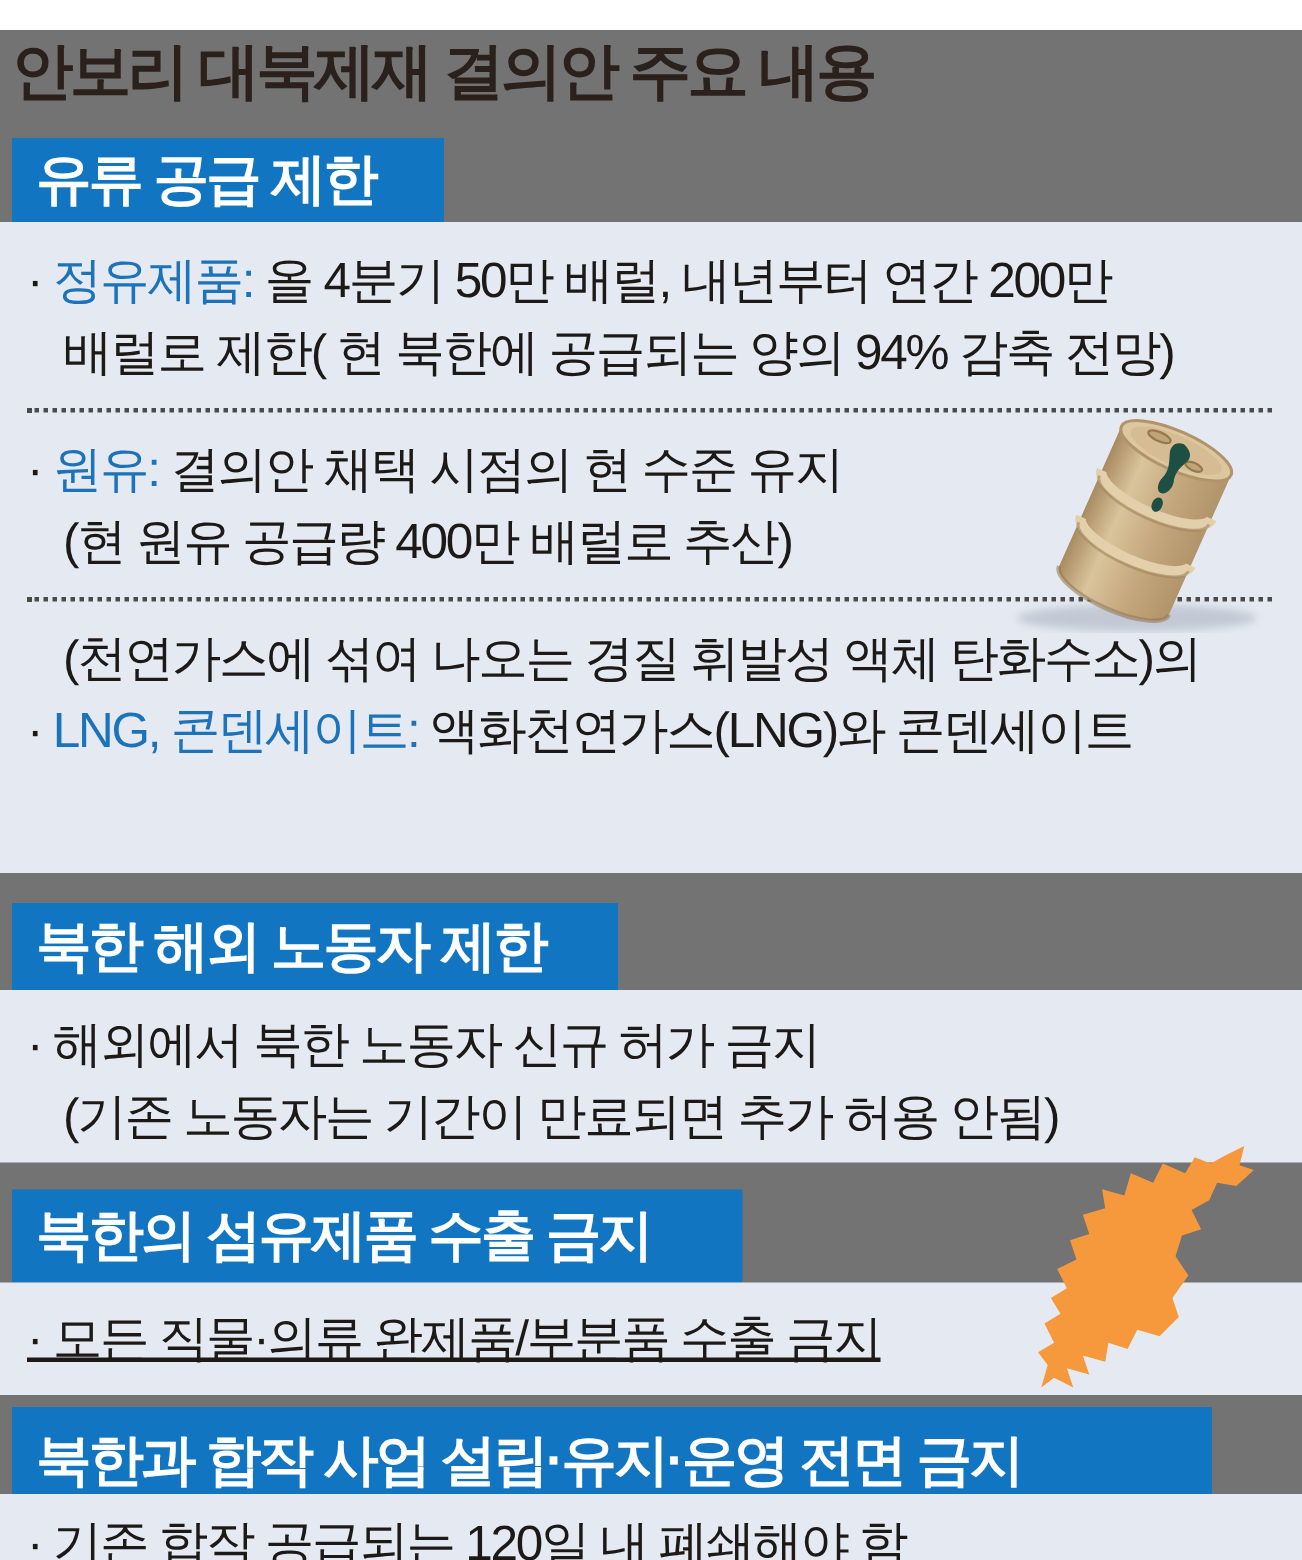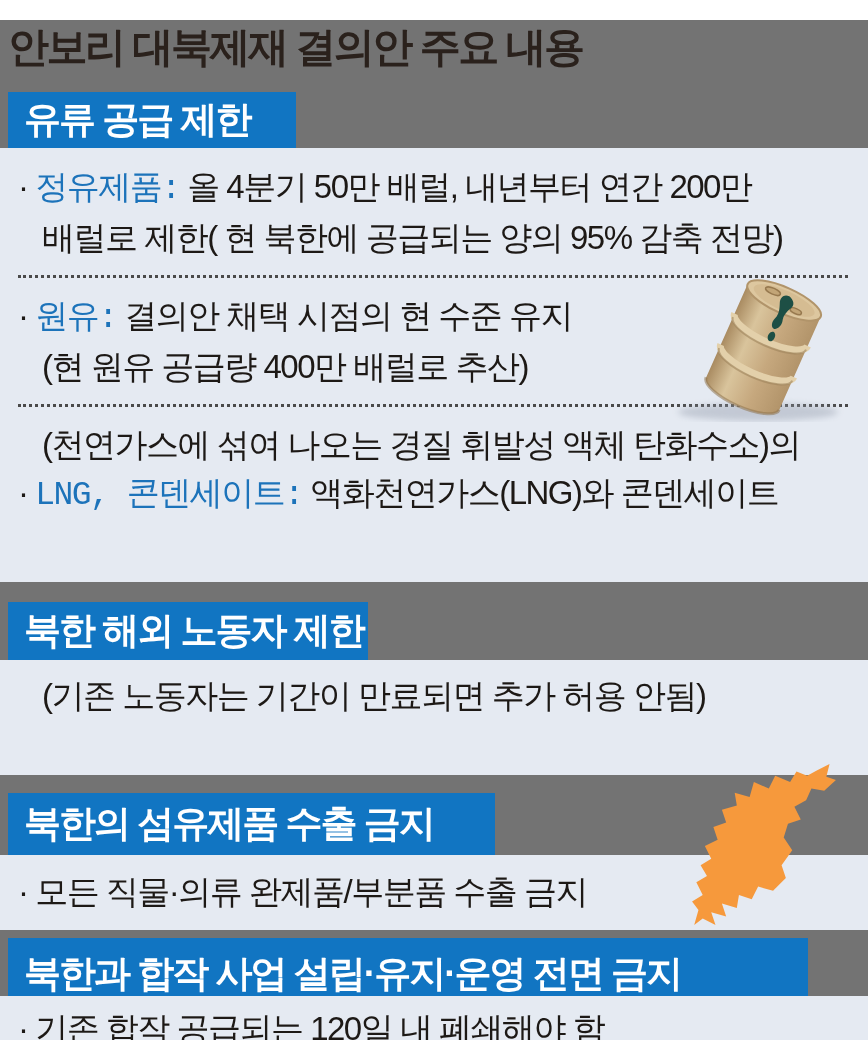--- a/index.html
+++ b/index.html
@@ -21,74 +21,75 @@
     font-size:41px;font-weight:900;color:var(--title-text);
     letter-spacing:-2.5px;white-space:nowrap;
   }
 
   .sec-header{
     position:absolute;background:var(--header-bg);color:#ffffff;
     display:flex;align-items:center;padding:11px 16px;
     font-size:37px;font-weight:bold;letter-spacing:-2px;white-space:nowrap;
   }
   #header-0{left:8px;top:72px;width:288px;height:56px;}
-  #header-1{left:8px;top:582px;width:360px;height:58px;}
+  #header-1{left:8px;top:582px;width:404px;height:58px;}
   #header-2{left:8px;top:773px;width:487px;height:62px;}
   #header-3{left:8px;top:918px;width:800px;height:72px;}
 
   .panel{
     position:absolute;left:0;width:868px;background:var(--panel-bg);
     color:var(--body-text);font-size:33px;letter-spacing:-1.5px;
     overflow:hidden;
   }
   #panel-0{top:128px;height:434px;padding:15px 16px 0 18px;}
   #panel-1{top:640px;height:115px;padding:12px 16px 0 18px;}
-  #panel-2{top:835px;height:75px;padding:13px 16px 0 18px;}
+  #panel-2{top:835px;height:75px;padding:13px 16px 0 18px;text-decoration:underline;}
   #panel-3{top:976px;height:64px;padding:9px 16px 0 18px;}
 
   .line{line-height:48px;white-space:nowrap;}
   .line.cont{padding-left:24px;}
-  .blue{color:var(--blue-text);font-family:Liberation Mono, monospace;}
+  .blue{color:var(--blue-text);}
   .divider{
     border-top:3px dotted var(--divider);
     margin:13px 4px 14px 0;height:0;
   }
 
   .barrel-wrap{position:absolute;left:662px;top:254px;width:202px;height:148px;}
   .map-wrap{position:absolute;left:678px;top:744px;width:172px;height:162px;}
   svg{display:block;}
 </style>
 </head>
 <body>
 
 <div class="canvas">
 
   <h1 class="title">안보리 대북제재 결의안 주요 내용</h1>
 
   <div class="sec-header" id="header-0">유류 공급 제한</div>
   <div class="panel" id="panel-0">
       <div class="item">
         <div class="line"><span>· </span><span class="blue">정유제품:</span><span> 올 4분기 50만 배럴,  내년부터 연간 200만</span></div>
-        <div class="line cont"><span>배럴로 제한( 현 북한에 공급되는 양의 95% 감축 전망)</span></div>
+        <div class="line cont"><span>배럴로 제한( 현 북한에 공급되는 양의 94% 감축 전망)</span></div>
       </div>
       <div class="divider"></div>
       <div class="item">
         <div class="line"><span>· </span><span class="blue">원유:</span><span> 결의안 채택 시점의 현 수준 유지</span></div>
         <div class="line cont"><span>(현 원유 공급량 400만 배럴로 추산)</span></div>
       </div>
       <div class="divider"></div>
       <div class="item">
         <div class="line cont"><span>(천연가스에 섞여 나오는 경질 휘발성 액체 탄화수소)의</span></div>
         <div class="line"><span>· </span><span class="blue">LNG,  콘덴세이트:</span><span> 액화천연가스(LNG)와 콘덴세이트</span></div>
       </div>
     </div>
 
   <div class="sec-header" id="header-1">북한 해외 노동자 제한</div>
   <div class="panel" id="panel-1">
       <div class="item">
+        <div class="line"><span>· 해외에서 북한 노동자 신규 허가 금지</span></div>
         <div class="line cont"><span>(기존 노동자는 기간이 만료되면 추가 허용 안됨)</span></div>
       </div>
     </div>
 
   <div class="sec-header" id="header-2">북한의 섬유제품 수출 금지</div>
   <div class="panel" id="panel-2">
       <div class="item">
         <div class="line"><span>· 모든 직물·의류 완제품/부분품 수출 금지</span></div>
       </div>
     </div>

